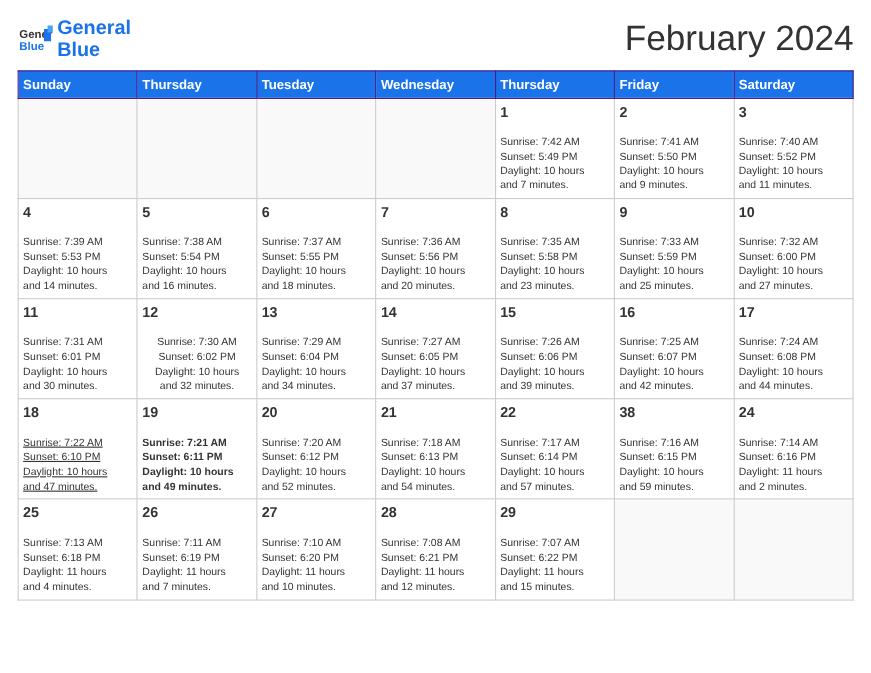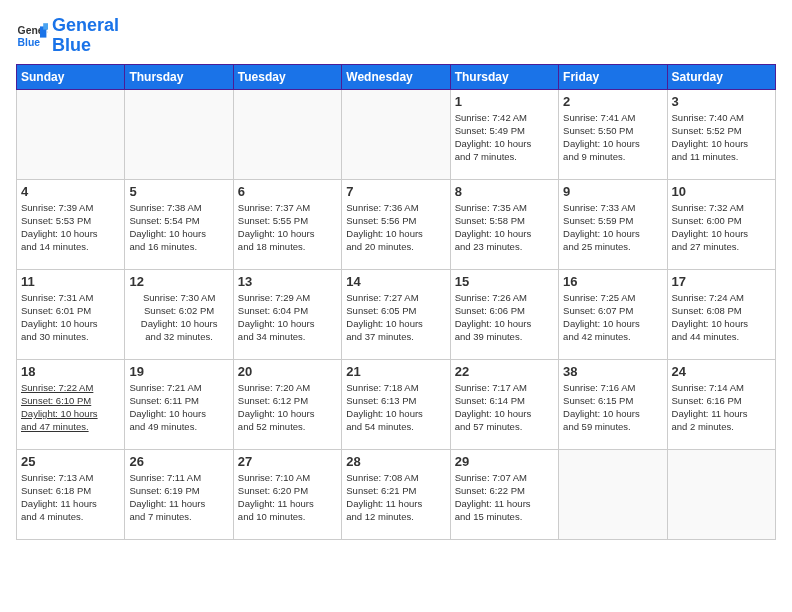--- a/index.html
+++ b/index.html
@@ -74,20 +74,21 @@
       font-size: 13px;
       font-weight: bold;
       color: #333;
       display: block;
       margin-bottom: 2px;
     }
     .day-info {
       font-size: 9.5px;
       line-height: 1.4;
       color: #333;
+      margin-top: 14px;
     }
   </style>
 </head>
 <body>
 
 <div class="header-area">
   <div class="logo">
     <svg class="logo-icon" viewBox="0 0 40 40">
       <text x="2" y="18" font-size="13" font-weight="bold" fill="#333" font-family="Arial">General</text>
       <text x="2" y="32" font-size="13" font-weight="bold" fill="#1a73e8" font-family="Arial">Blue</text>
@@ -95,20 +96,21 @@
       <polygon points="34,4 42,4 42,12 34,12" fill="#4aa3f0"></polygon>
     </svg>
     <div>
       <div class="logo-text">
         <span>General</span><br>
         <span style="color:#1a73e8;">Blue</span>
       </div>
     </div>
   </div>
   <div class="title-area">
+    <div class="month-title">February 2024</div>
   </div>
 </div>
 
 <table>
   <thead>
     <tr>
     <th>Sunday</th>
         <th>Thursday</th>
         <th>Tuesday</th>
         <th>Wednesday</th>
@@ -250,21 +252,21 @@
       <tr>
         <td>
           <span class="day-num">18</span>
           <div class="day-info" style="white-space: pre-line; text-decoration: underline;">Sunrise: 7:22 AM
 Sunset: 6:10 PM
 Daylight: 10 hours
 and 47 minutes.</div>
         </td>
         <td>
           <span class="day-num">19</span>
-          <div class="day-info" style="white-space: pre-line;">Sunrise: 7:21 AM
+          <div class="day-info" style="white-space: pre-line; font-weight: bold;">Sunrise: 7:21 AM
 Sunset: 6:11 PM
 Daylight: 10 hours
 and 49 minutes.</div>
         </td>
         <td>
           <span class="day-num">20</span>
           <div class="day-info" style="white-space: pre-line;">Sunrise: 7:20 AM
 Sunset: 6:12 PM
 Daylight: 10 hours
 and 52 minutes.</div>

